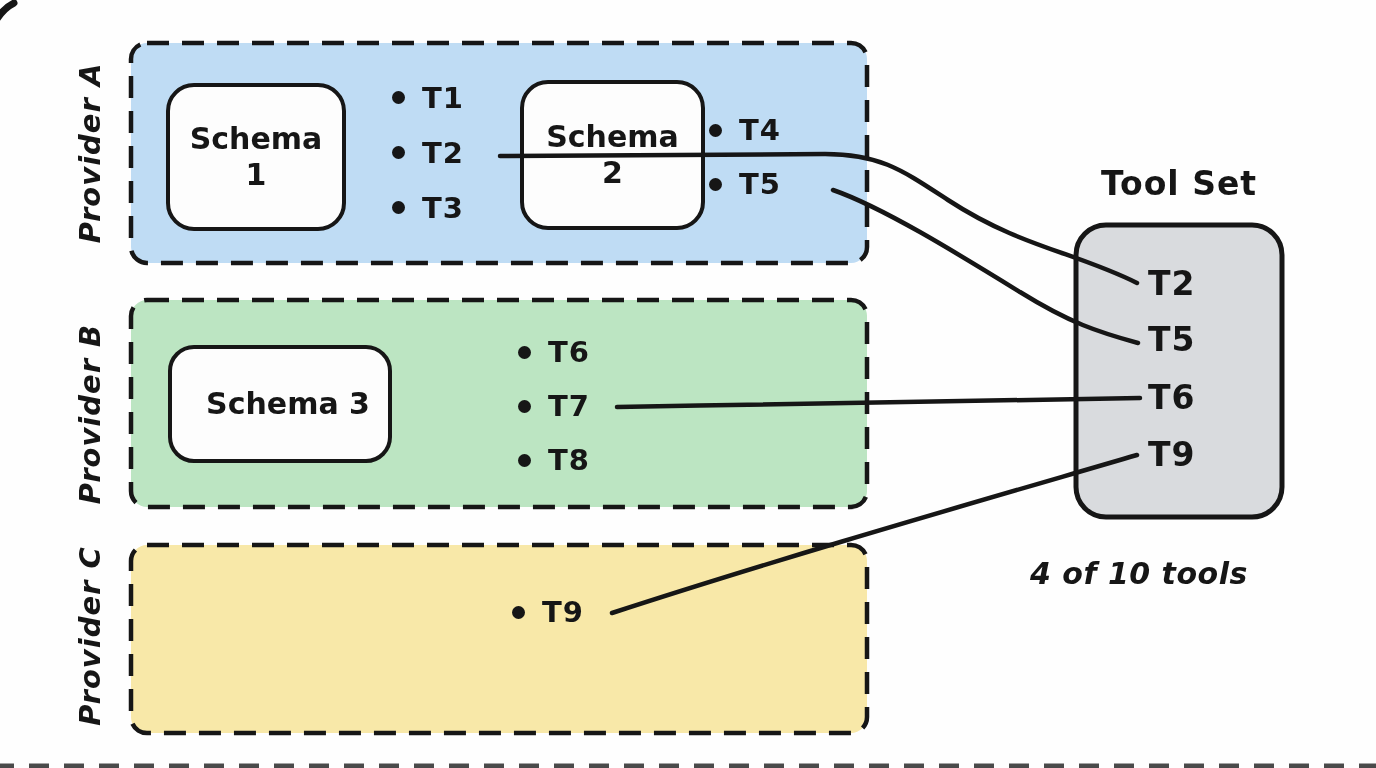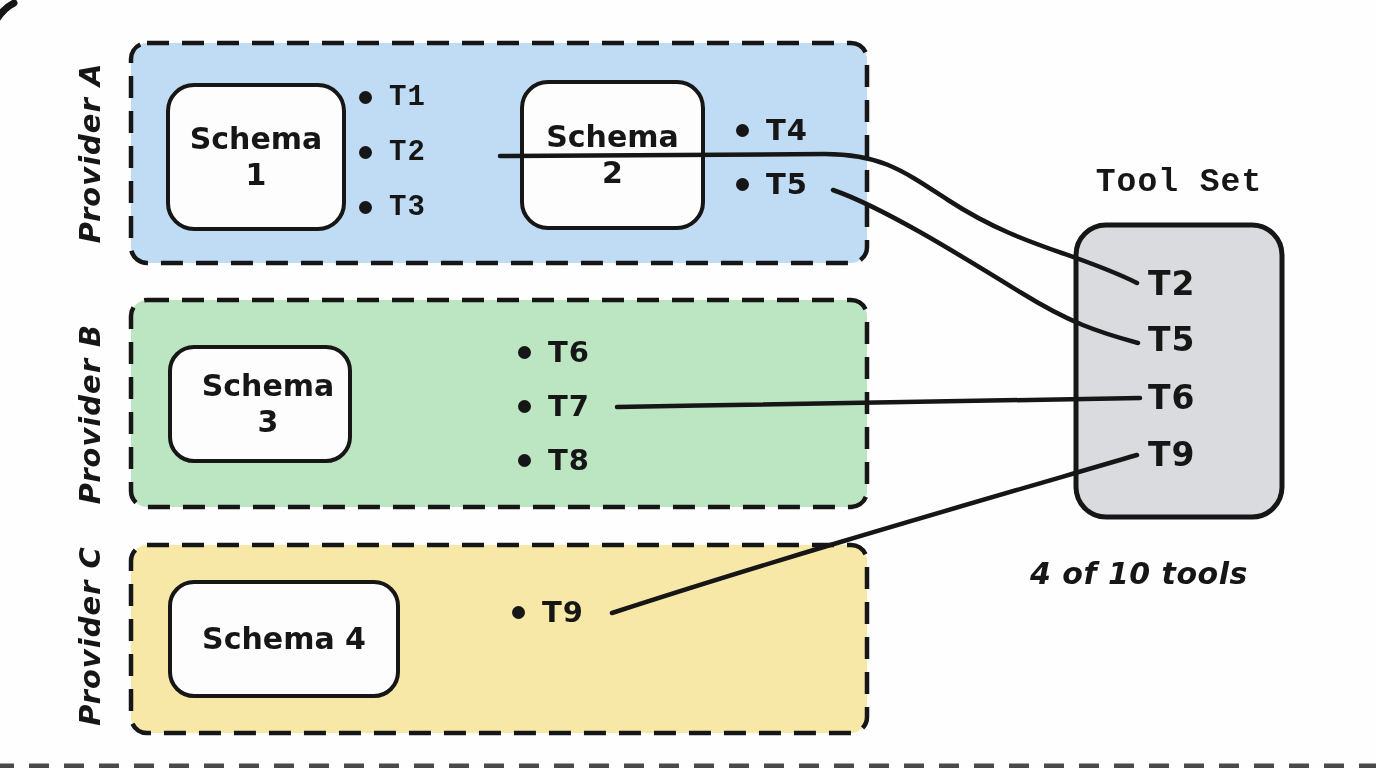--- a/index.html
+++ b/index.html
@@ -42,21 +42,21 @@
 
   
   .tools{position:absolute;}
   .tool-item{display:flex;align-items:center;height:55px;font-size:29px;font-weight:bold;letter-spacing:1px;}
   .tool-item .dot{width:13px;height:13px;border-radius:50%;background:#161616;margin-right:17px;flex:none;}
   .h54 .tool-item{height:54px;}
 
   
   .toolset-title{
     position:absolute;left:1074px;top:164px;width:210px;
-    text-align:center;font-size:33px;font-weight:bold;letter-spacing:1px;font-family:Liberation Mono, monospace;
+    text-align:center;font-size:33px;font-weight:bold;letter-spacing:1px;
   }
   .ts-item{
     position:absolute;left:1148px;height:36px;line-height:36px;
     font-size:33px;font-weight:bold;letter-spacing:1px;
   }
   .caption{
     position:absolute;left:1030px;top:550px;width:300px;
     text-align:left;
     font-size:30px;font-weight:600;font-style:italic;
     line-height:47px;letter-spacing:0.5px;
@@ -91,45 +91,41 @@
   </div>
 
   <div class="schema r26" style="left:166px;top:83px;width:180px;height:148px;">
     <span>Schema</span>
     <span>1</span>
   </div>
   <div class="schema r26" style="left:520px;top:80px;width:185px;height:150px;">
     <span>Schema</span>
     <span>2</span>
   </div>
-  <div class="schema r24" style="left:168px;top:345px;width:184px;height:118px;padding-left:16px;">
+  <div class="schema r24" style="left:168px;top:345px;width:224px;height:118px;padding-left:16px;">
     <span>Schema 3</span>
     <span></span>
   </div>
-  <div class="schema r24" style="left:168px;top:580px;width:232px;height:118px;">
-    <span>Schema 4</span>
-    <span></span>
-  </div>
 
-  <div class="tools" style="left:359px;top:70px;font-family:Liberation Mono, monospace;">
+  <div class="tools" style="left:392px;top:70px;">
     <div class="tool-item">
       <span class="dot"></span>
       <span>T1</span>
     </div>
     <div class="tool-item">
       <span class="dot"></span>
       <span>T2</span>
     </div>
     <div class="tool-item">
       <span class="dot"></span>
       <span>T3</span>
     </div>
   </div>
 
-  <div class="tools h54" style="left:736px;top:103px;">
+  <div class="tools h54" style="left:709px;top:103px;">
     <div class="tool-item">
       <span class="dot"></span>
       <span>T4</span>
     </div>
     <div class="tool-item">
       <span class="dot"></span>
       <span>T5</span>
     </div>
   </div>
 

